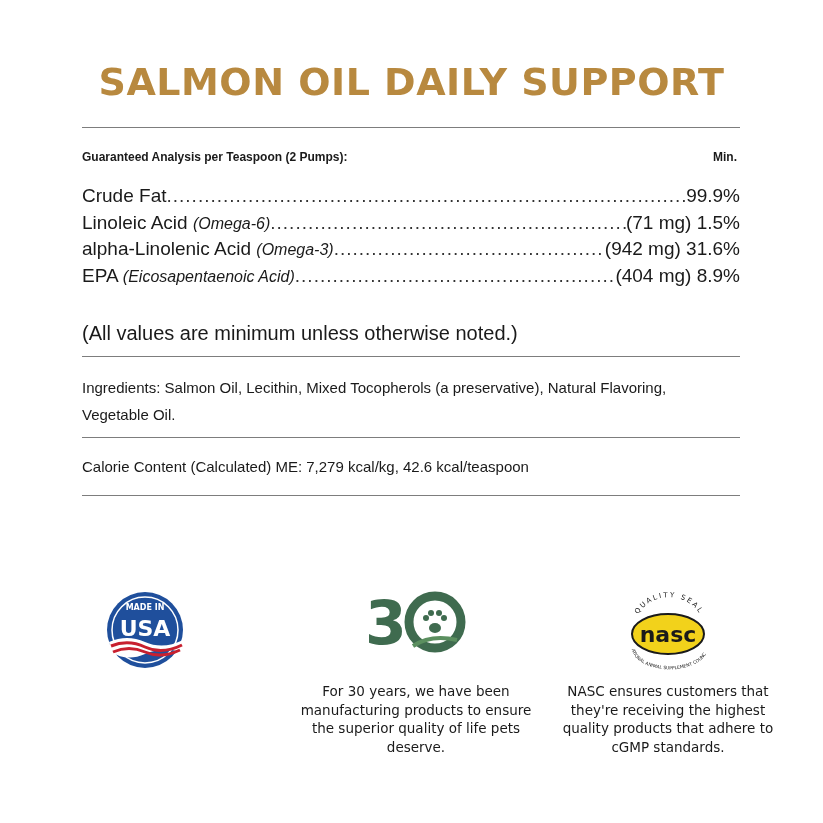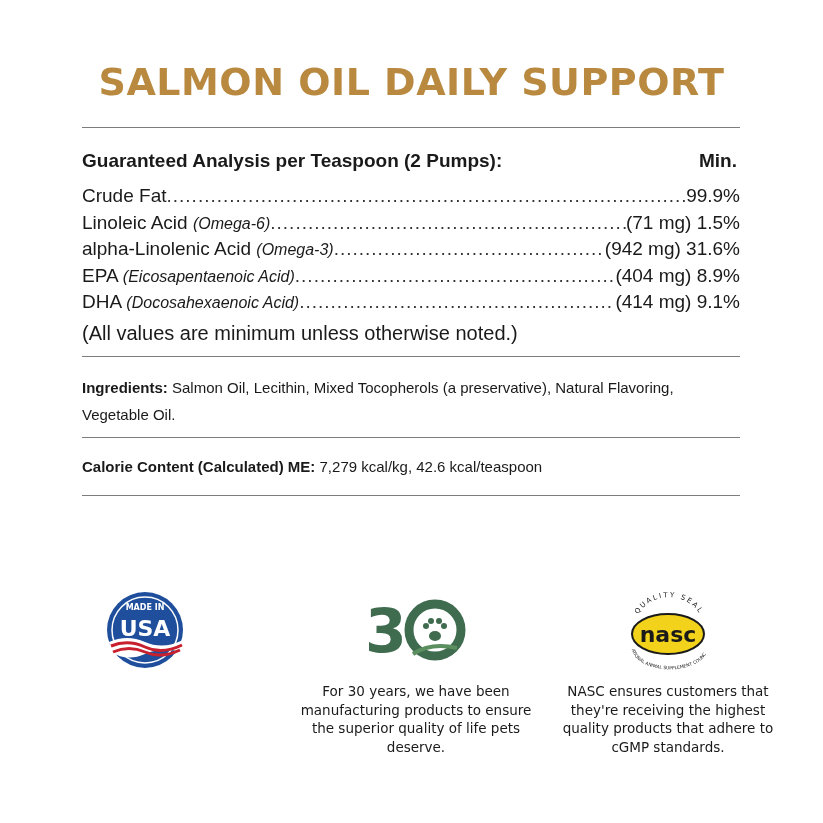--- a/index.html
+++ b/index.html
@@ -6,40 +6,40 @@
     html, body { width: 823px; height: 823px; background: #ffffff; overflow: hidden; }
     body { position: relative; font-family: "Liberation Sans", sans-serif; color: #1a1a1a; }
 
     .title {
       position: absolute; left: 0; top: 60px; width: 823px; text-align: center;
       font-family: "DejaVu Sans", sans-serif; font-weight: bold; font-size: 38px;
       color: #b8893f; letter-spacing: 0.5px;
     }
     .rule { position: absolute; left: 82px; width: 658px; height: 1px; background: #7d7d7d; }
 
-    .ga-header { position: absolute; left: 82px; top: 150px; width: 658px; height: 26px; font-size: 19px; font-weight: bold; text-align: center; }
+    .ga-header { position: absolute; left: 82px; top: 150px; width: 658px; height: 26px; font-size: 12px; font-weight: bold; text-align: center; }
     .ga-header .ga-title { position: absolute; left: 0; top: 0; }
     .ga-header .ga-min { position: absolute; right: 3px; top: 0; }
 
     .ga-rows { position: absolute; left: 82px; top: 185px; width: 658px; }
     .ga-row { display: flex; align-items: baseline; height: 26.5px; font-size: 19px; white-space: nowrap; }
     .ga-row .name { flex: 0 0 auto; }
     .ga-row .name em { font-style: italic; font-size: 16px; }
     .ga-row .dots { flex: 1 1 auto; overflow: hidden; letter-spacing: 1px; color: #333; }
     .ga-row .dots::before { content: "......................................................................................................................................................................"; }
     .ga-row .val { flex: 0 0 auto; }
 
     .ga-note { position: absolute; left: 82px; top: 322px; font-size: 20px; }
 
     .ingredients { position: absolute; left: 82px; top: 374px; width: 640px; font-size: 15px; line-height: 27px; }
-    .ingredients b, .calorie b { font-weight: bold; }
+    .ingredients b, .calorie b { font-weight: normal; }
     .calorie { position: absolute; left: 82px; top: 458px; width: 658px; font-size: 15px; }
 
     .badge-col { position: absolute; top: 590px; width: 240px; text-align: center; }
-    .badge-col .logo { height: 80px; display: flex; align-items: center; justify-content: center; }
+    .badge-col .logo { height: 80px; display: flex; justify-content: center; }
     .badge-col .desc { margin-top: 12px; font-family: "DejaVu Sans", sans-serif; font-size: 13.5px; line-height: 18.5px; color: #1a1a1a; }
     .col1 { left: 25px; } .col2 { left: 296px; } .col3 { left: 548px; }
   </style>
 </head>
 <body>
 
 <div class="title">SALMON OIL DAILY SUPPORT</div>
 <div class="rule" style="top:127px"></div>
 
 <div class="ga-header">
@@ -60,25 +60,20 @@
   </div>
   <div class="ga-row">
     <span class="name"><span>alpha-Linolenic Acid </span><em>(Omega-3)</em></span>
     <span class="dots"></span>
     <span class="val">(942 mg) 31.6%</span>
   </div>
   <div class="ga-row">
     <span class="name"><span>EPA </span><em>(Eicosapentaenoic Acid) </em></span>
     <span class="dots"></span>
     <span class="val">(404 mg) 8.9%</span>
-  </div>
-  <div class="ga-row">
-    <span class="name"><span>DHA </span><em>(Docosahexaenoic Acid) </em></span>
-    <span class="dots"></span>
-    <span class="val">(414 mg) 9.1%</span>
   </div>
 </div>
 
 <div class="ga-note">(All values are minimum unless otherwise noted.)</div>
 <div class="rule" style="top:356px"></div>
 
 <div class="ingredients"><b>Ingredients:</b><span> Salmon Oil, Lecithin, Mixed Tocopherols (a preservative), Natural Flavoring, Vegetable Oil.</span></div>
 <div class="rule" style="top:437px"></div>
 
 <div class="calorie"><b>Calorie Content (Calculated) ME:</b><span> 7,279 kcal/kg, 42.6 kcal/teaspoon</span></div>

